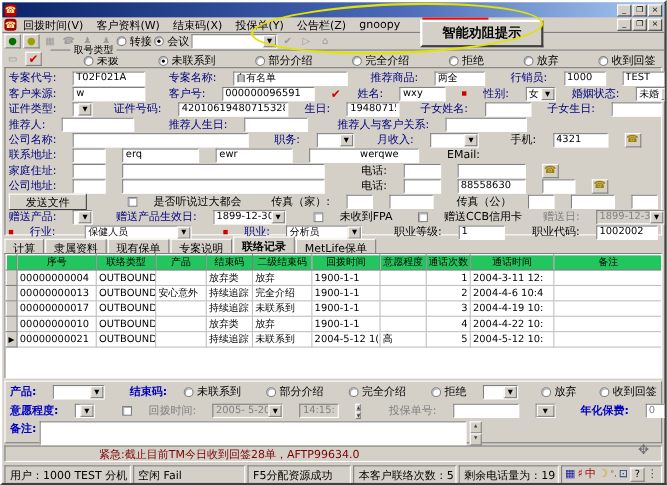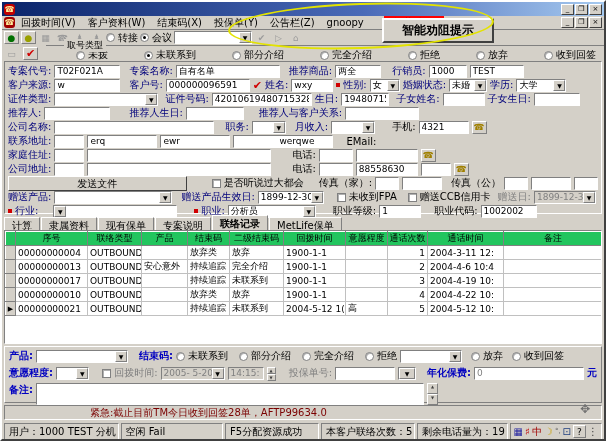--- a/index.html
+++ b/index.html
@@ -44,21 +44,21 @@
   
   #ellipse { left:226px; top:1px; width:266px; height:46px; border:2px solid #e3e300; border-radius:50%;
              transform:rotate(-2deg); pointer-events:none; z-index:50; }
   
   #dialband { left:0; top:43px; width:602px; height:16px; display:flex; align-items:center; gap:4px; padding-left:2px; }
   #dialgroup { display:flex; align-items:center; gap:0; flex:1; position:relative; border-top:1px solid #808080; margin-left:4px; height:16px; }
   #dialgroup .gl { position:absolute; top:-7px; left:18px; background:#d4d0c8; padding:0 3px; font-size:9px; }
   .dialopts { display:flex; width:100%; padding:3px 8px 0 30px; justify-content:space-between; }
   
   #formpanel { left:2px; top:59px; width:598px; height:153px; padding:2px 3px; }
-  .row { display:flex; align-items:center; height:14px; gap:3px; white-space:nowrap; }
+  .row { display:flex; align-items:center; height:14px; gap:15px; white-space:nowrap; }
   .lb { color:#00007b; white-space:nowrap; }
   .lbk { color:#000; white-space:nowrap; }
   .lbg { color:#808080; white-space:nowrap; }
   .lbb { color:#0000c0; font-weight:bold; white-space:nowrap; }
   .reddot { width:4px; height:4px; background:#d00000; flex:0 0 auto; }
   .combo { display:flex; align-items:center; background:#fff; border:1px solid; border-color:#808080 #fff #fff #808080; height:13px; }
   .combo .ct { flex:1; padding:0 2px; font-size:9px; overflow:hidden; }
   .combo .ca { width:12px; height:11px; background:#d4d0c8; border:1px solid; border-color:#fff #808080 #808080 #fff;
                font-size:6px; line-height:10px; text-align:center; color:#000; flex:0 0 auto; }
   .combo.dis { background:#d4d0c8; } .combo.dis .ct { color:#808080; }
@@ -326,20 +326,21 @@
     <span class="lbg" style="margin-left:4px">赠送日:</span>
     <div class="combo dis" style="width:62px">
         <span class="ct">1899-12-30</span>
         <span class="ca">▼</span>
       </div>
   </div>
   <div class="row">
     <span class="reddot"></span>
     <span class="lb">行业:</span>
     <div class="combo" style="width:124px;margin-left:12px">
+        <span class="ct">保健人员</span>
         <span class="ca">▼</span>
       </div>
     <span class="reddot" style="margin-left:14px"></span>
     <span class="lb">职业:</span>
     <div class="combo" style="width:88px">
         <span class="ct">分析员</span>
         <span class="ca">▼</span>
       </div>
     <span class="lbk" style="margin-left:14px">职业等级:</span>
     <input class="tb" style="width: 42px;" value="1">

